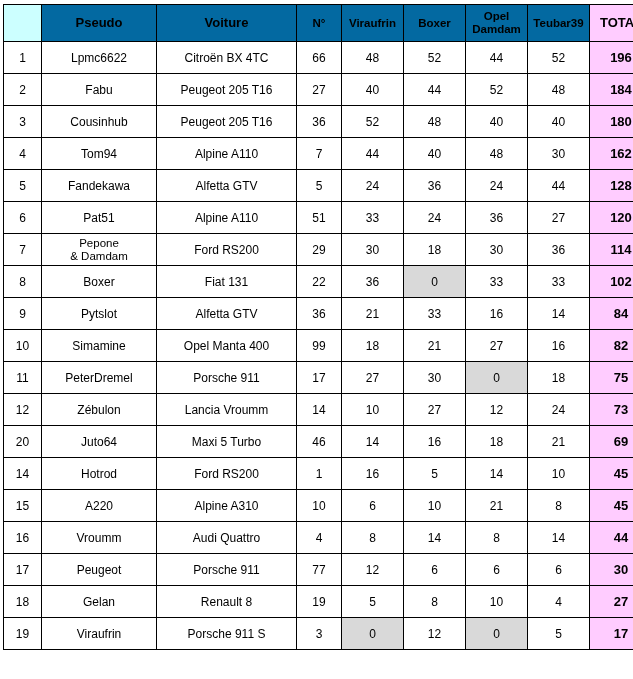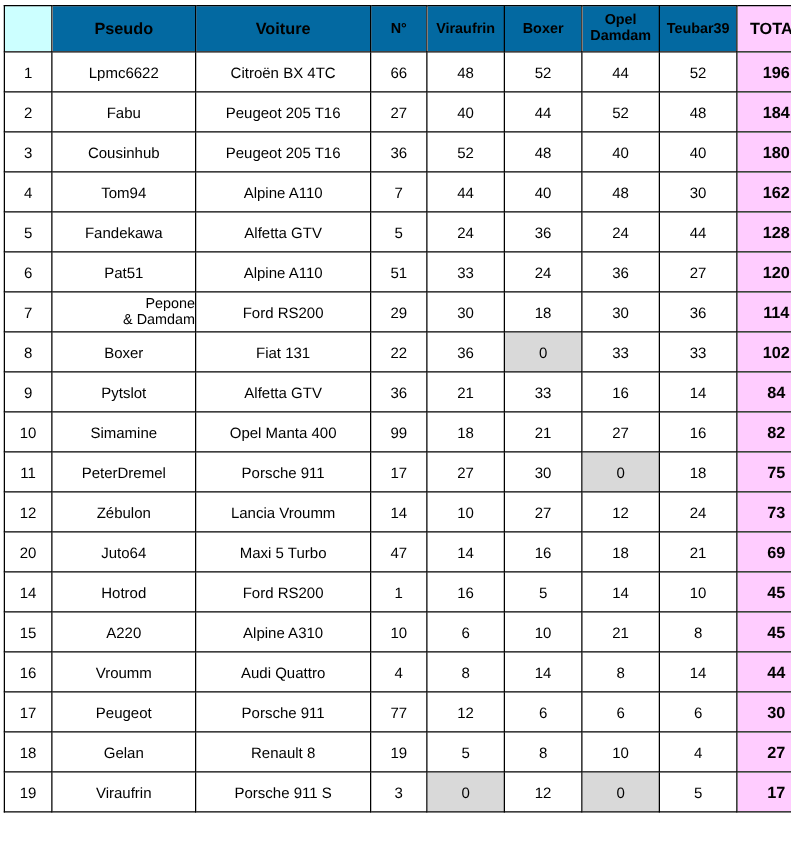--- a/index.html
+++ b/index.html
@@ -84,21 +84,20 @@
     font-weight: bold;
     font-size: 13px;
   }
   tbody td.zero {
     background: #d9d9d9;
   }
   .two-line {
     line-height: 1.08;
     font-size: 11.5px;
     display: block;
-    text-align: right;
   }
   .hdr-two {
     display: block;
     line-height: 1.1;
   }
 </style>
 </head>
 <body>
 
 <div class="wrap">
@@ -263,21 +262,21 @@
         <td class="pts">10</td>
         <td class="pts">27</td>
         <td class="pts">12</td>
         <td class="pts">24</td>
         <td class="total">73</td>
       </tr>
       <tr>
         <td class="rank">20</td>
         <td class="pseudo">Juto64</td>
         <td class="car">Maxi 5 Turbo</td>
-        <td class="num">47</td>
+        <td class="num">46</td>
         <td class="pts">14</td>
         <td class="pts">16</td>
         <td class="pts">18</td>
         <td class="pts">21</td>
         <td class="total">69</td>
       </tr>
       <tr>
         <td class="rank">14</td>
         <td class="pseudo">Hotrod</td>
         <td class="car">Ford RS200</td>

